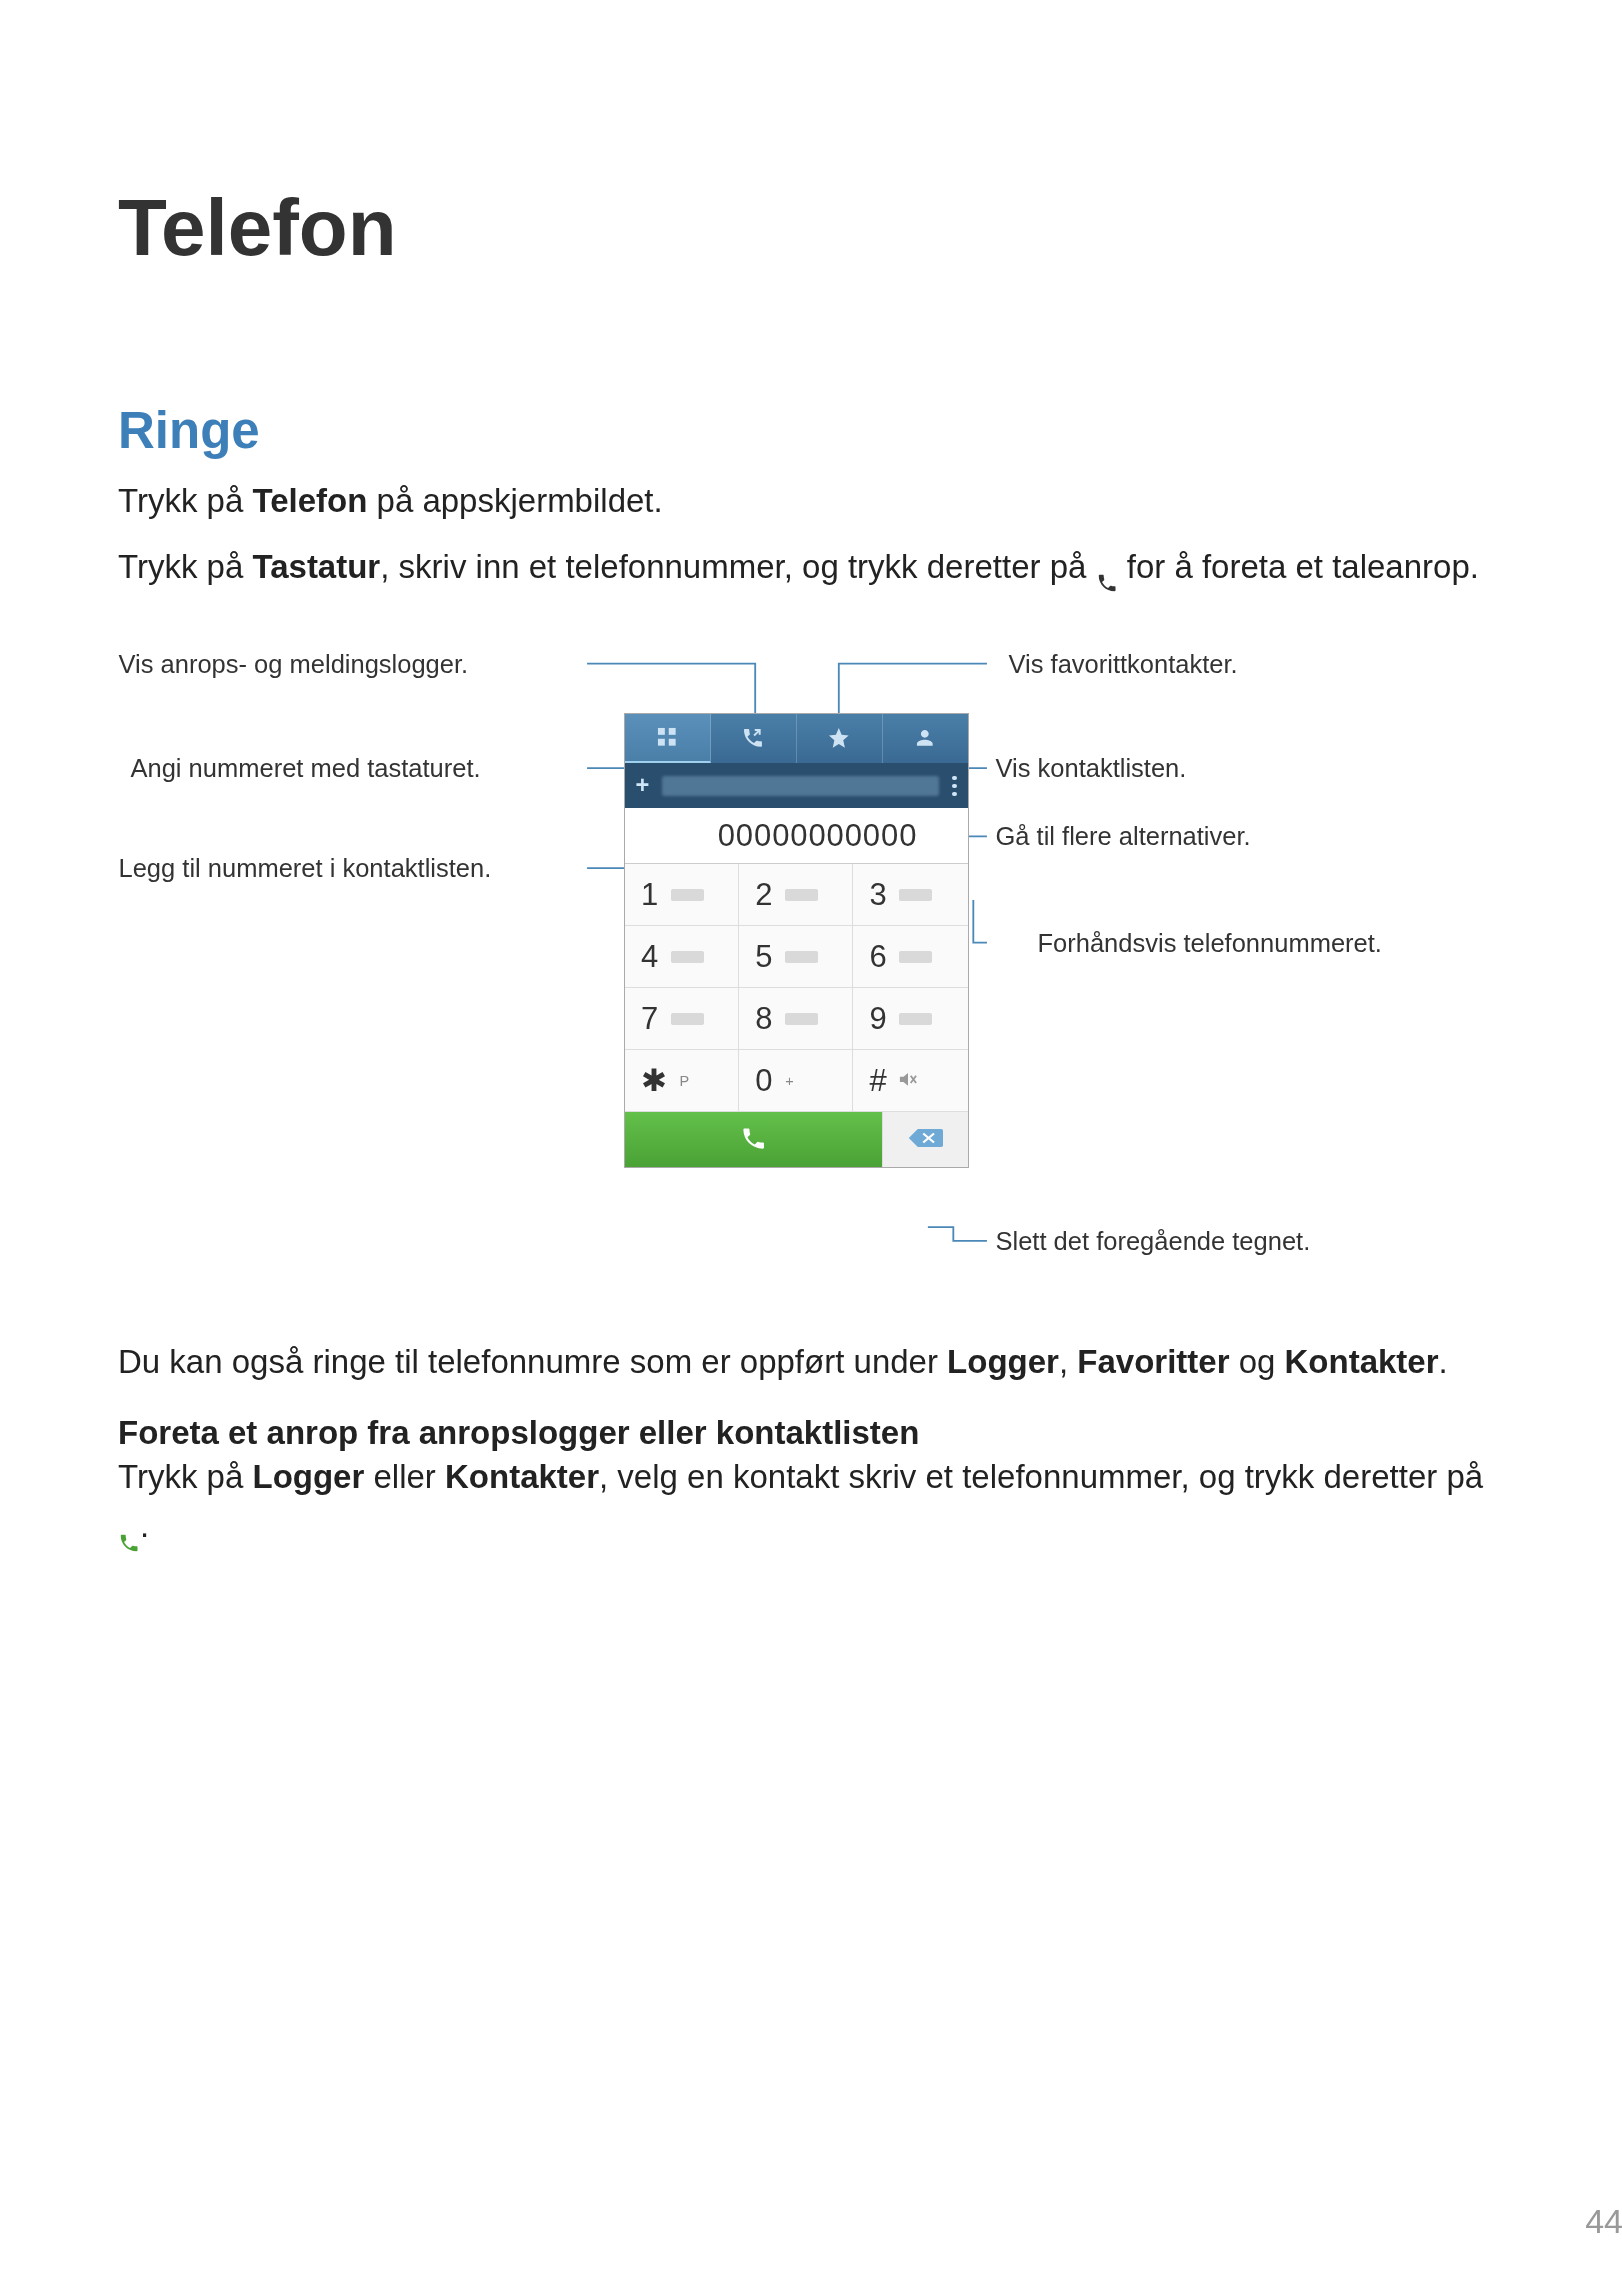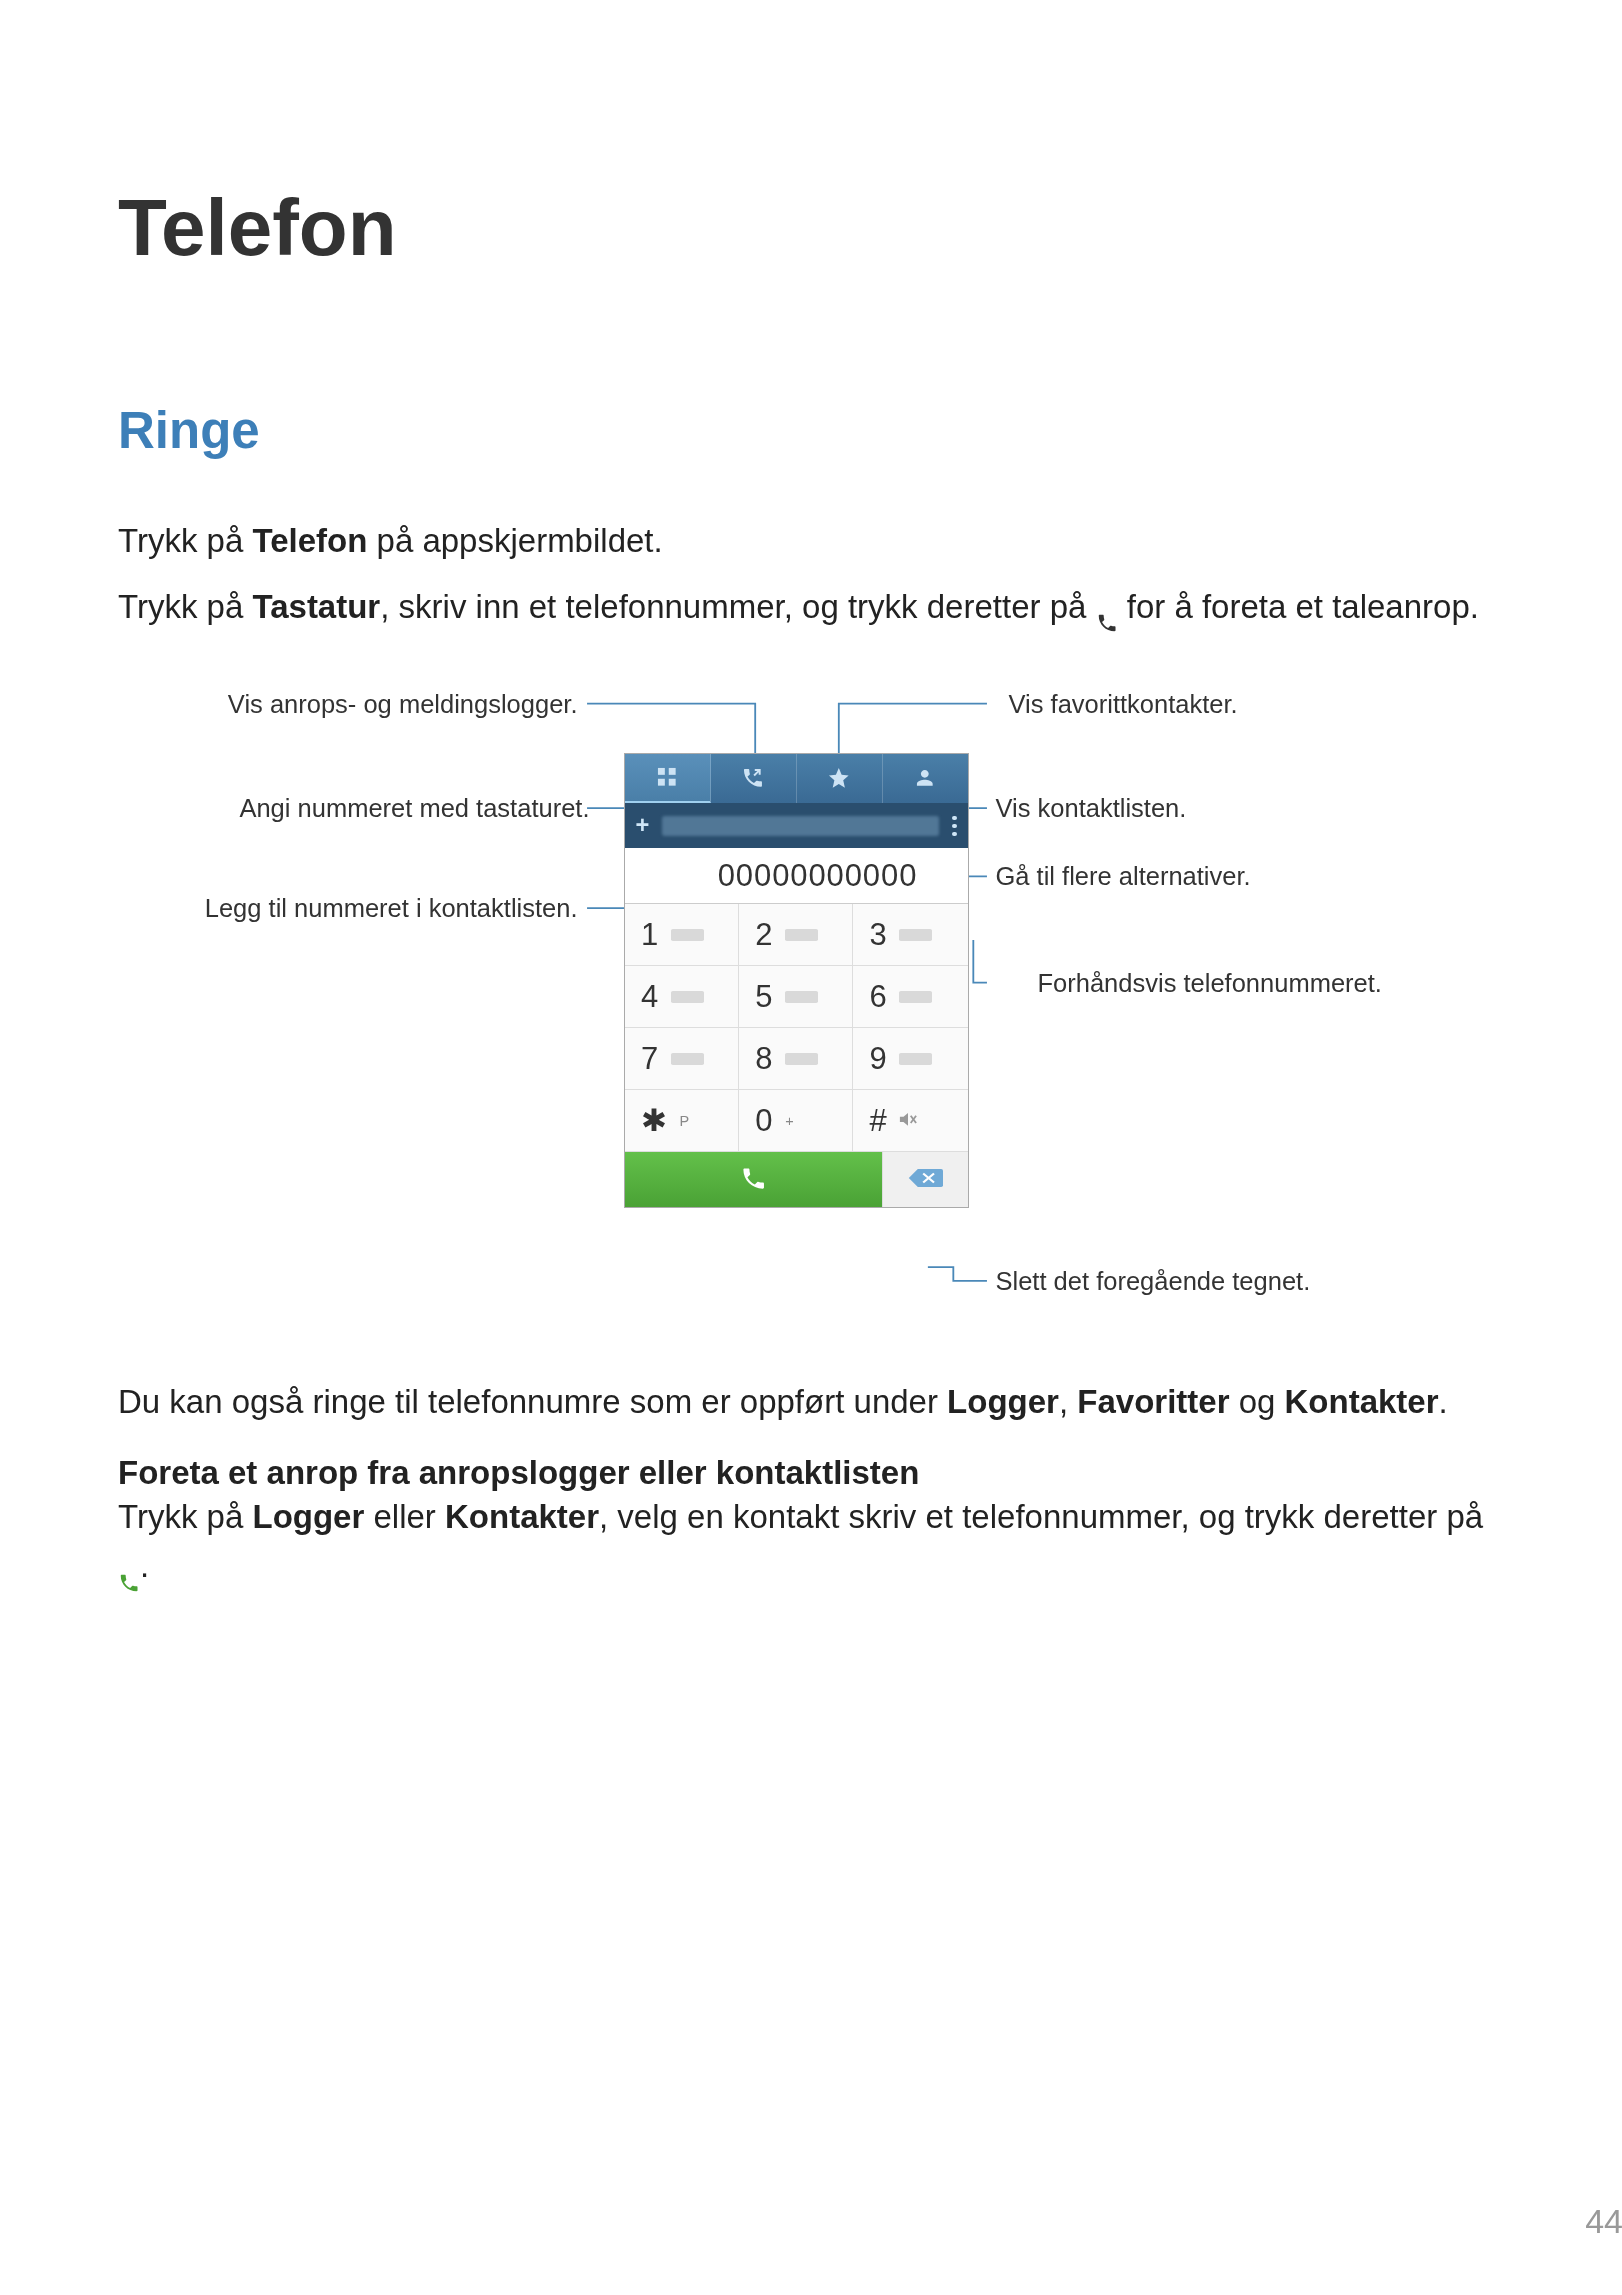--- a/index.html
+++ b/index.html
@@ -17,21 +17,21 @@
   h1.title {
     font-size: 80px;
     font-weight: bold;
     color: #333;
     margin-bottom: 127px;
   }
   h2.section {
     font-size: 51px;
     font-weight: bold;
     color: #3d7fb8;
-    margin-bottom: 56px;
+    margin-bottom: 16px;
   }
   p.body {
     font-size: 33px;
     line-height: 1.5;
     margin-bottom: 16.4px;
   }
   p.body b { font-weight: bold; }
 
   .phone-icon-inline {
     display: inline-block;
@@ -180,21 +180,21 @@
   }
   .backspace svg { width: 36px; height: 22px; }
 
   
   .callout {
     position: absolute;
     font-size: 25.5px;
     color: #333;
     white-space: nowrap;
   }
-  .callout.left { text-align: right; }
+  .callout.left { }
 
   
   .leaders {
     position: absolute;
     left: 0; top: 0;
     width: 1386px;
     height: 655px;
     pointer-events: none;
   }
 

